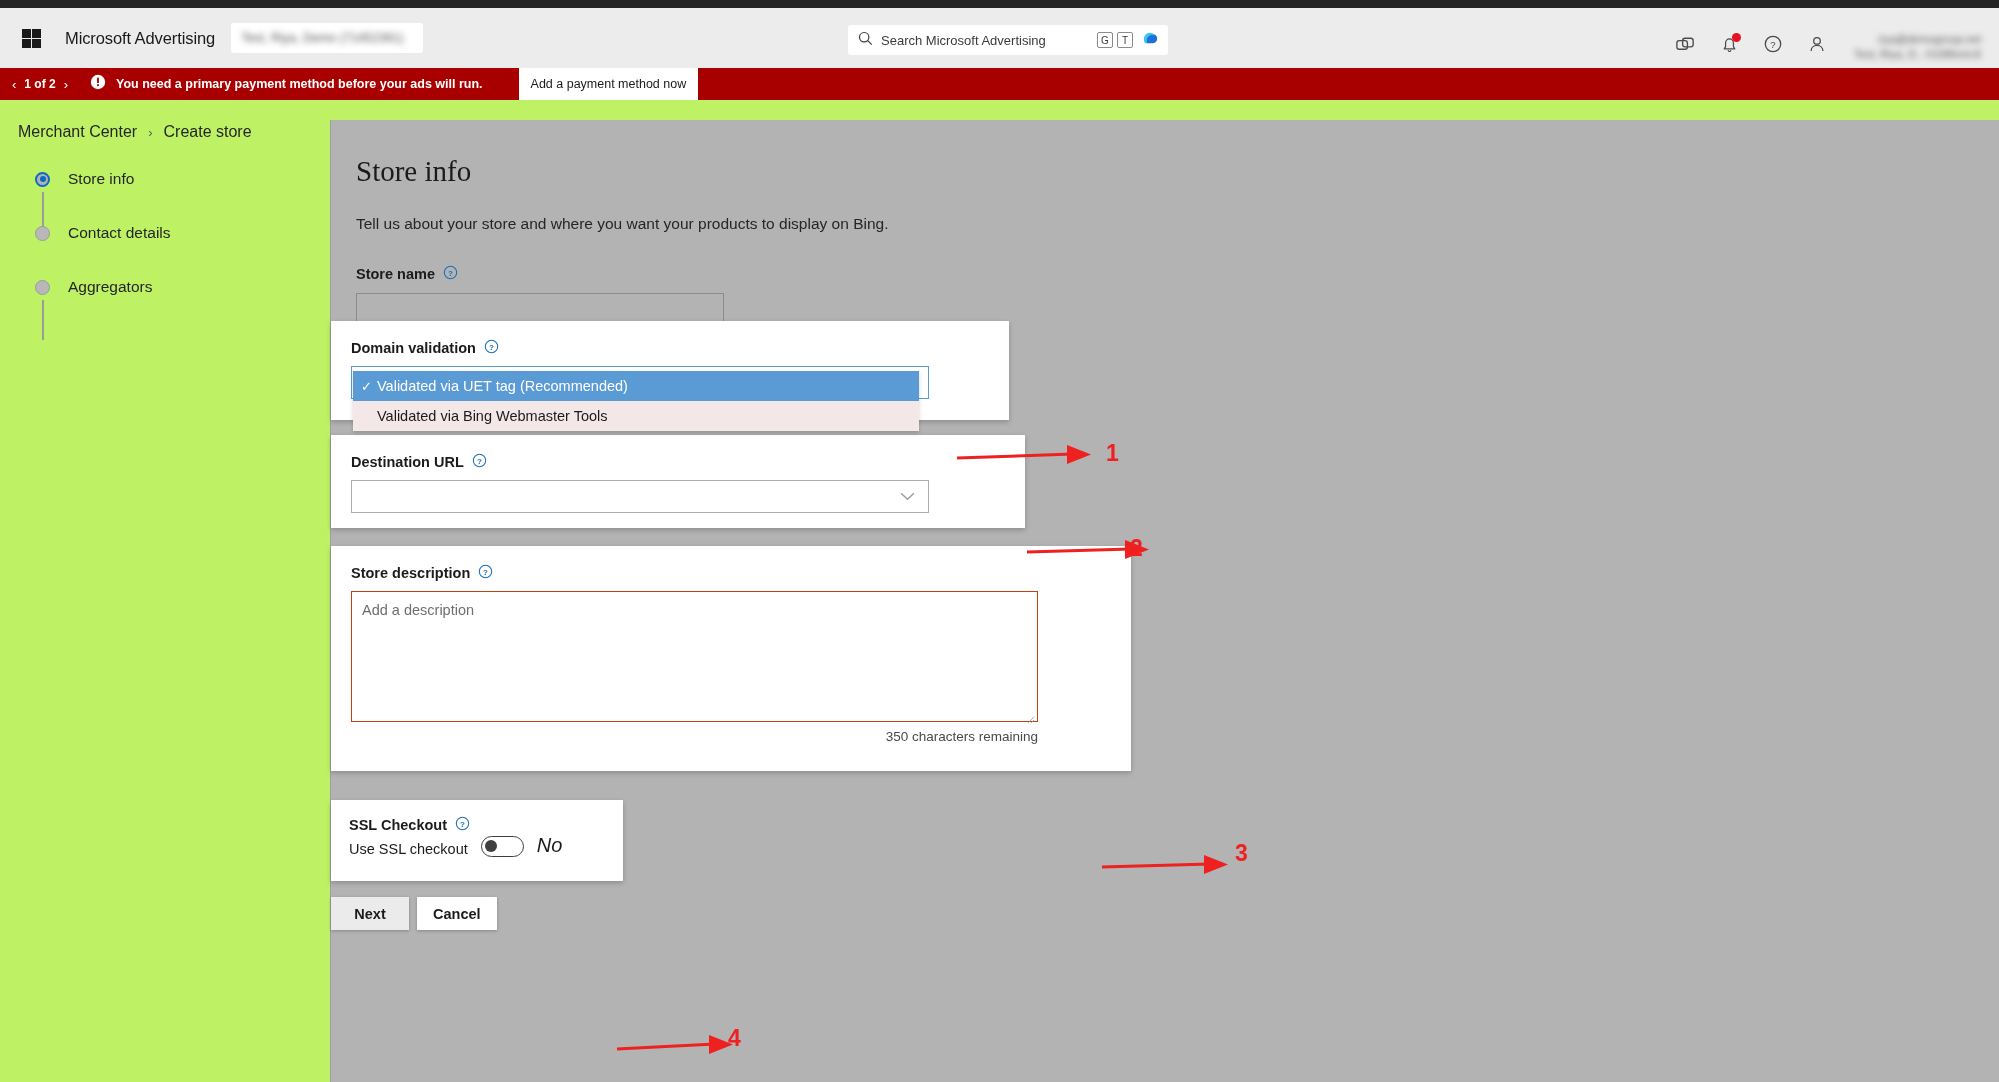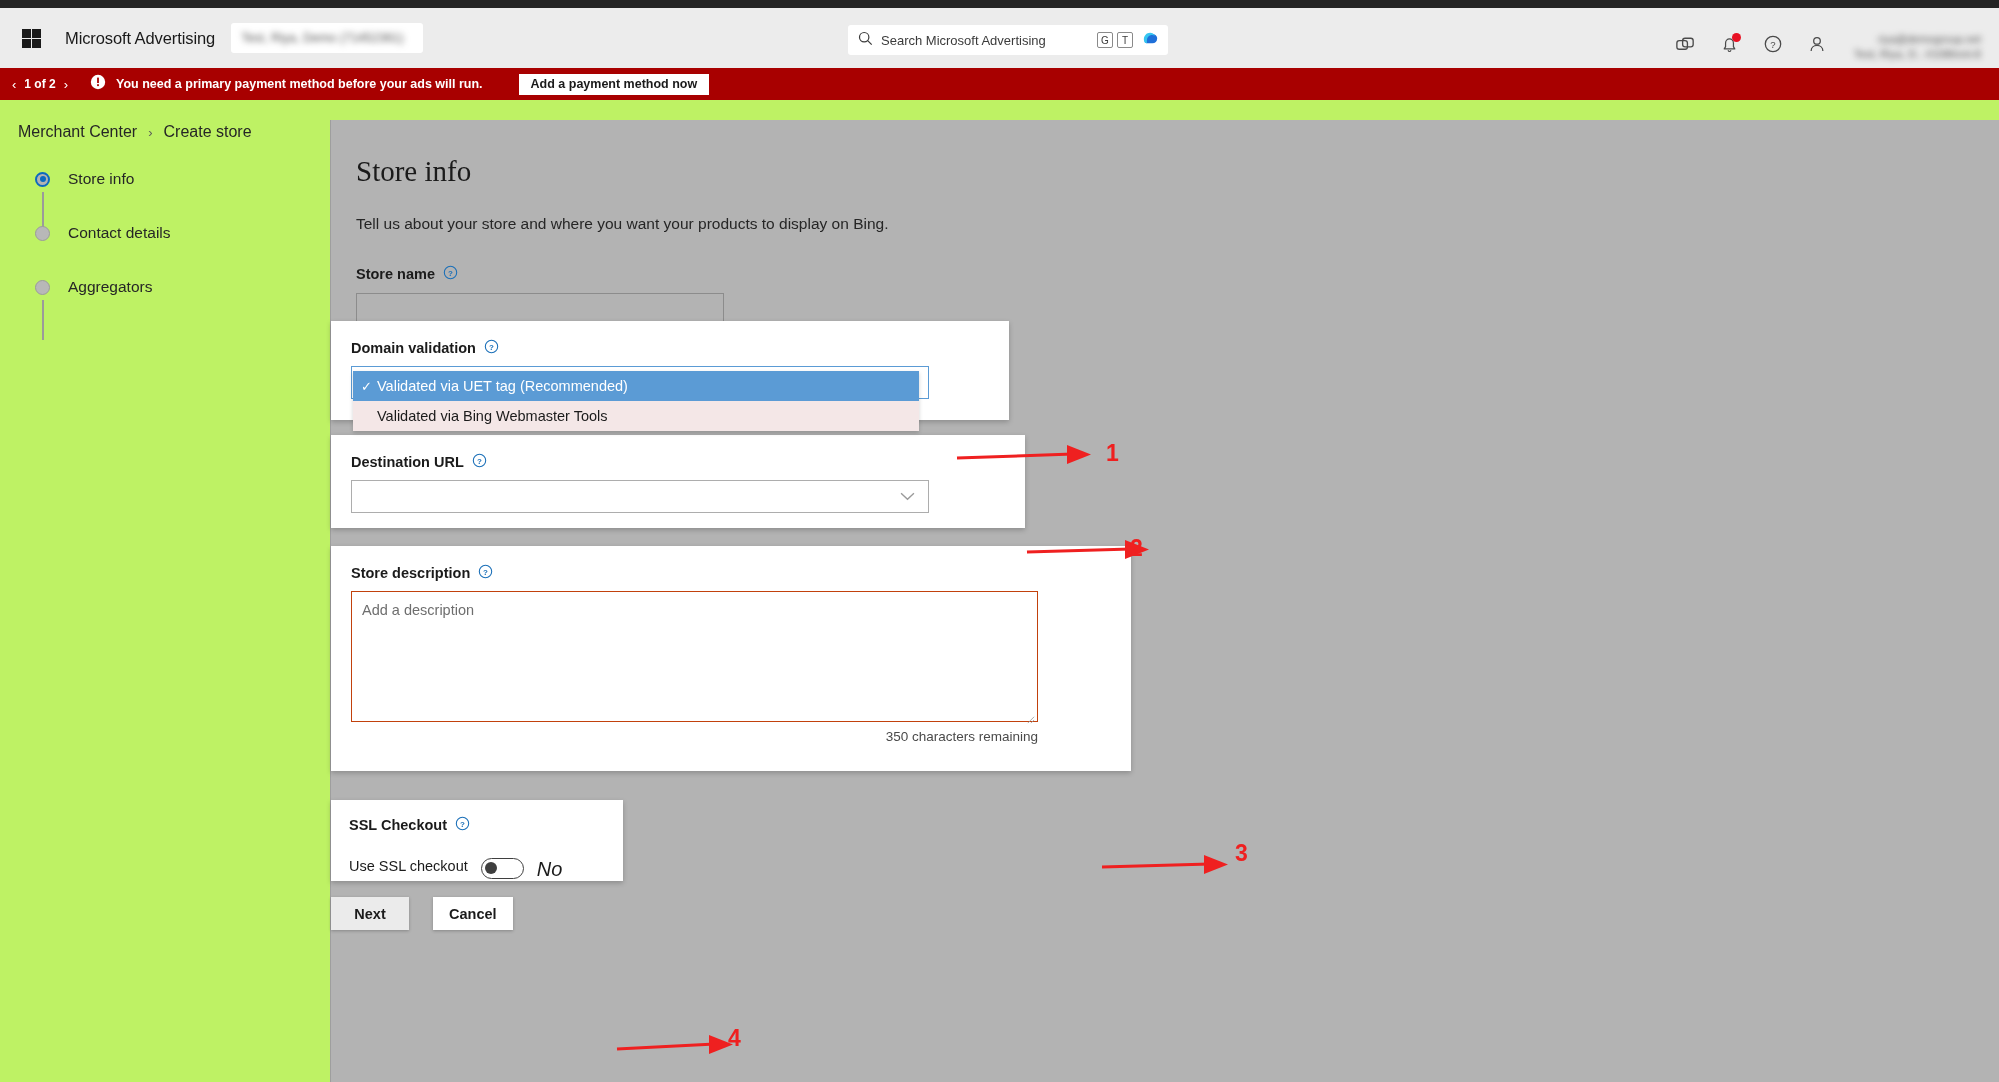--- a/index.html
+++ b/index.html
@@ -143,25 +143,25 @@
   .pager-arrow { cursor: pointer; line-height: 1; font-size: 13px; font-weight: normal; }
   .alert-warn-icon { margin-left: 22px; display: block; }
   .alert-msg {
     margin-left: 10px;
     font-size: 12.5px;
     font-weight: bold;
     white-space: nowrap;
   }
   .alert-btn {
     margin-left: 36px;
-    height: 21px;
+    height: 33px;
     background: #ffffff;
     color: #1a1a1a;
     font-size: 12.5px;
-    font-weight: bold;
+    font-weight: normal;
     border: none;
     padding: 0 12px;
     cursor: pointer;
     font-family: "Liberation Sans", sans-serif;
     white-space: nowrap;
   }
 
   
   .page-body {
     position: absolute;
@@ -396,23 +396,23 @@
     color: #4a4a4a;
   }
 
   .card-ssl {
     left: 0px; top: 680px;
     width: 292px; height: 81px;
   }
   .card-ssl .card-inner { padding: 16px 18px 14px 18px; }
   .ssl-row {
     display: flex;
-    align-items: flex-start;
+    align-items: flex-end;
     gap: 13px;
-    margin-top: 24px;
+    margin-top: 0;
   }
   .ssl-text { font-size: 14.5px; color: #1b1b1b; white-space: nowrap; }
   .toggle {
     width: 43px; height: 21px;
     border: 1.5px solid #3f3f3f;
     border-radius: 11px;
     background: #ffffff;
     position: relative;
     cursor: pointer;
     flex: 0 0 auto;
@@ -424,21 +424,21 @@
     border-radius: 50%;
     background: #3f3f3f;
   }
   .toggle-state { font-size: 20px; color: #1b1b1b; font-style: italic; }
 
   
   .footer-btns {
     position: absolute;
     left: 0px; top: 777px;
     display: flex;
-    gap: 24px;
+    gap: 8px;
   }
   .btn {
     height: 33px;
     min-width: 78px;
     border: none;
     font-family: "Liberation Sans", sans-serif;
     font-size: 14.5px;
     font-weight: bold;
     color: #1b1b1b;
     cursor: pointer;

